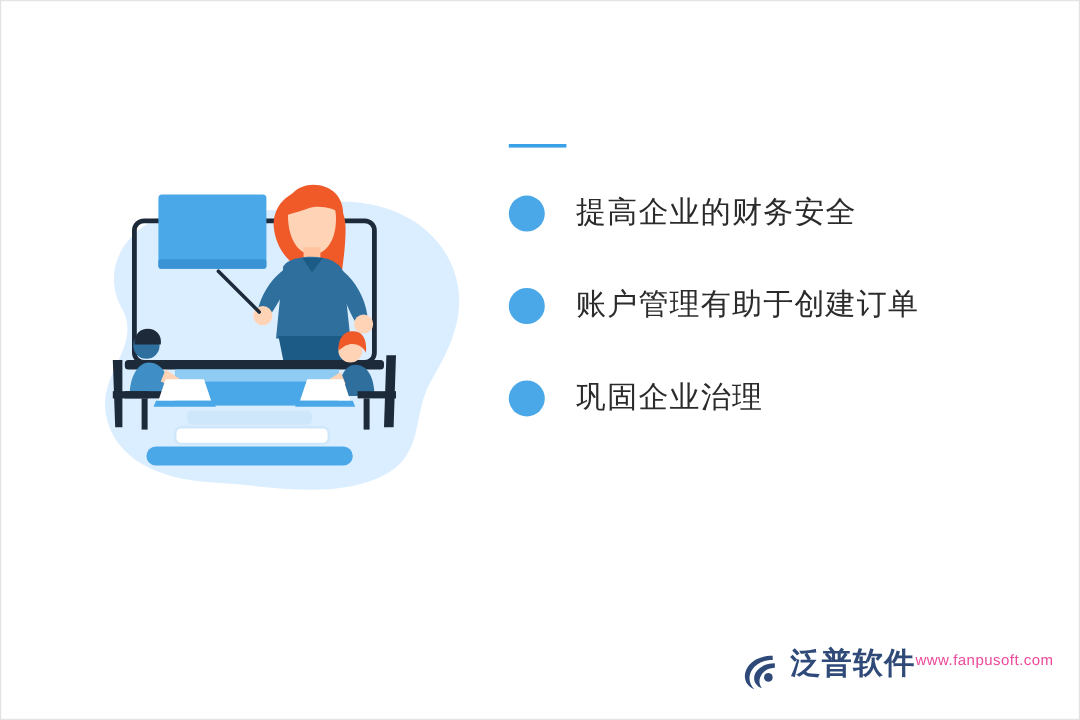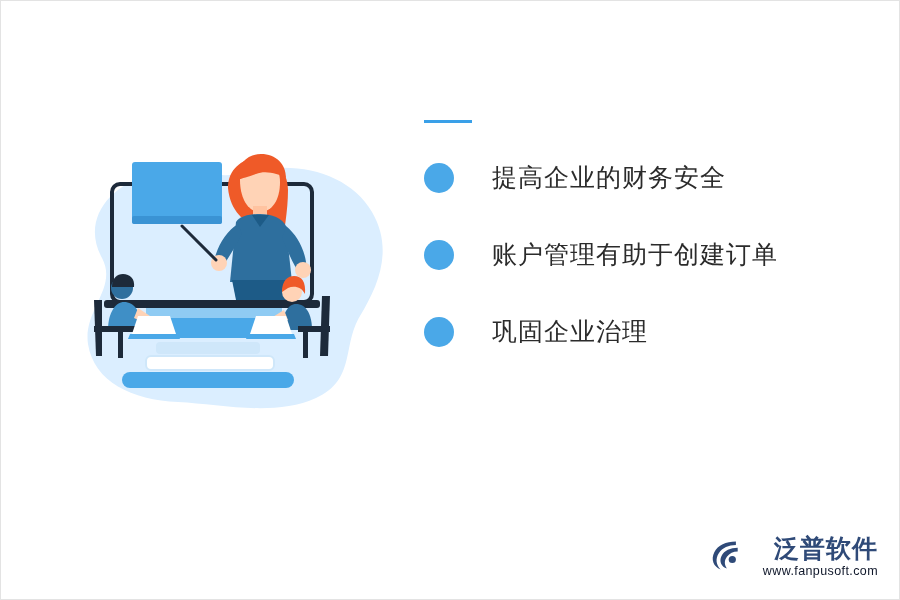--- a/index.html
+++ b/index.html
@@ -41,21 +41,20 @@
   .top-rule {
     width: 48px;
     height: 3px;
     background: #3aa0e8;
     margin-bottom: 40px;
   }
   .bullet-row {
     display: flex;
     align-items: center;
     margin-bottom: 47px;
-    gap: 12px;
   }
   .bullet-row:last-child { margin-bottom: 0; }
   .dot {
     width: 30px;
     height: 30px;
     border-radius: 50%;
     background: #4aa8e8;
     flex: 0 0 auto;
     margin-right: 26px;
   }
@@ -77,36 +76,35 @@
   }
   .logo-mark {
     width: 36px;
     height: 36px;
     margin-right: 7px;
     margin-top: 2px;
     flex: 0 0 auto;
   }
   .logo-text-wrap {
     display: flex;
-    flex-direction: column;
-    align-items: flex-end;
+    flex-direction: row;
+    align-items: flex-start;
   }
   .logo-name {
     font-size: 25px;
     font-weight: bold;
     color: #2f4a78;
     letter-spacing: 1px;
     line-height: 1.05;
   }
   .logo-url {
     font-size: 12.5px;
-    color: #0f172a;
+    color: #ec4899;
     letter-spacing: 0.4px;
     margin-top: 3px;
-    margin-left: 12px;
   }
 </style>
 </head>
 <body>
 
 <div class="frame"></div>
 
 <div class="illustration">
   <svg class="illu-svg" width="340" height="300" viewBox="0 0 340 300" xmlns="http://www.w3.org/2000/svg">
 

